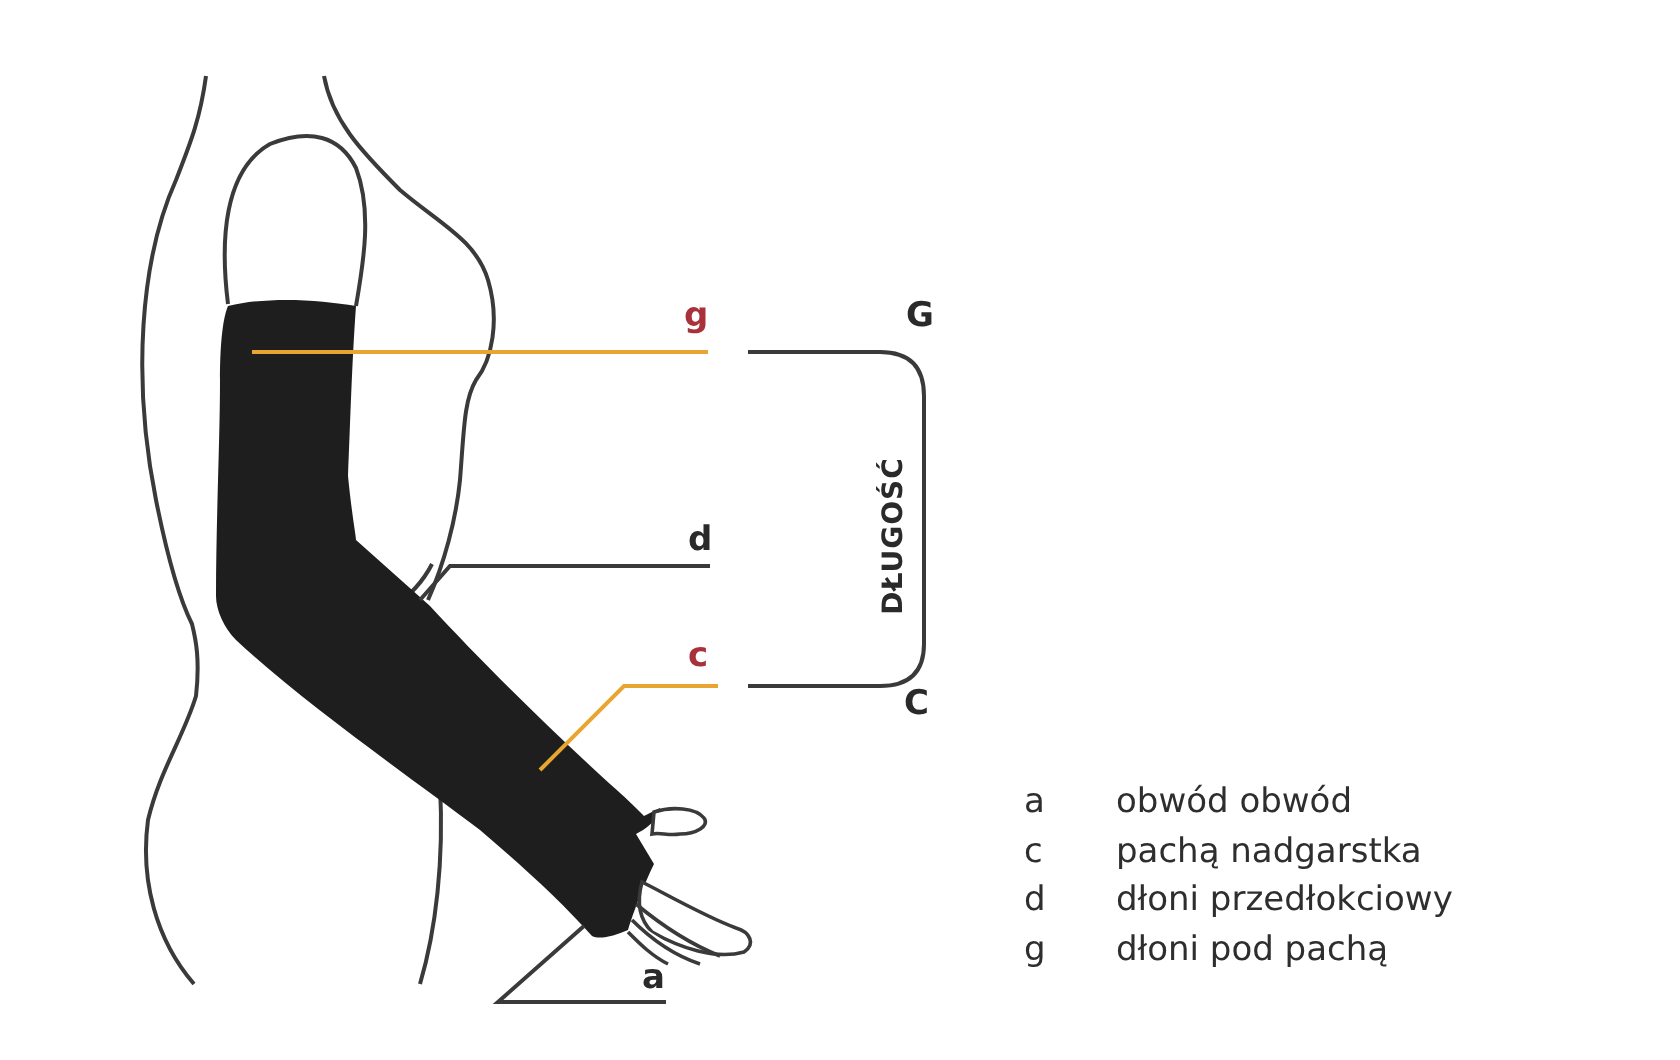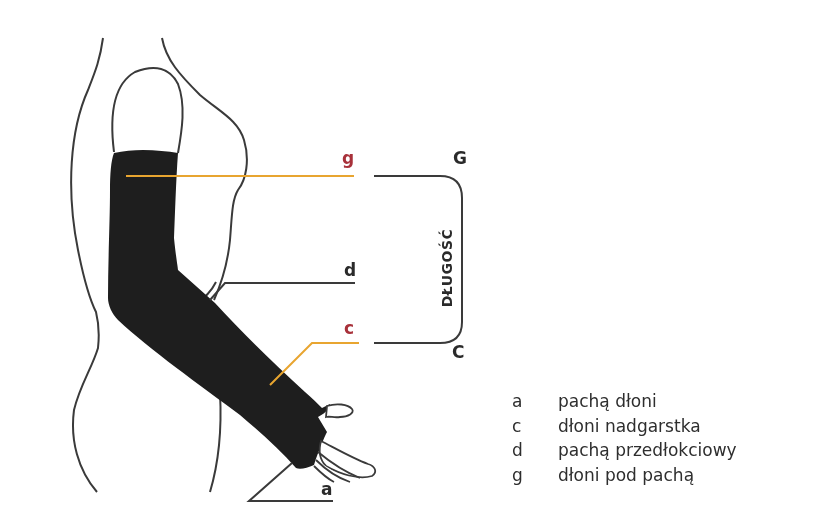--- a/index.html
+++ b/index.html
@@ -75,27 +75,27 @@
 
 <div class="cap" style="left:453px;top:150px;">G</div>
 <div class="cap" style="left:452px;top:344px;">C</div>
 <div class="vert">
   <span>DŁUGOŚĆ</span>
 </div>
 
 <div class="legend">
   <div class="legend-row">
     <span class="legend-key">a</span>
-    <span>pachą dłoni</span>
+    <span>obwód obwód</span>
   </div>
   <div class="legend-row">
     <span class="legend-key">c</span>
-    <span>dłoni nadgarstka</span>
+    <span>pachą nadgarstka</span>
   </div>
   <div class="legend-row">
     <span class="legend-key">d</span>
-    <span>pachą przedłokciowy</span>
+    <span>dłoni przedłokciowy</span>
   </div>
   <div class="legend-row">
     <span class="legend-key">g</span>
     <span>dłoni pod pachą</span>
   </div>
 </div>
 
 </body></html>

